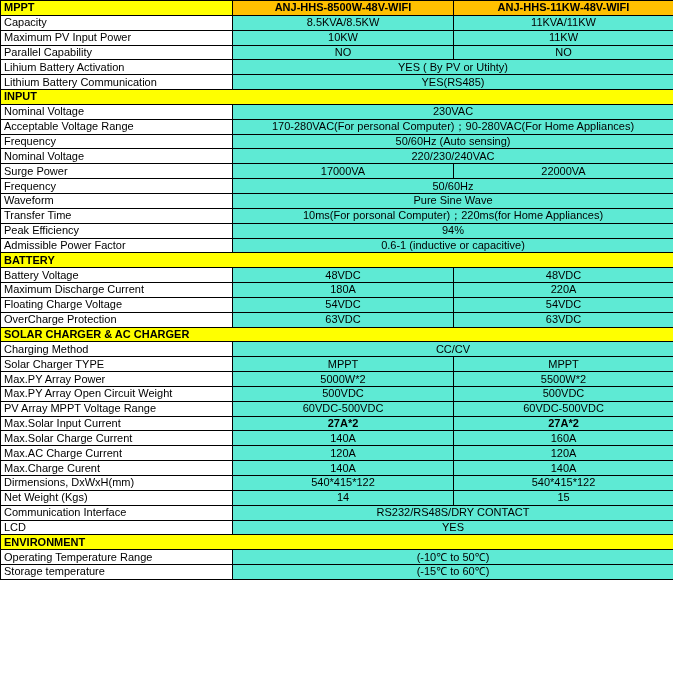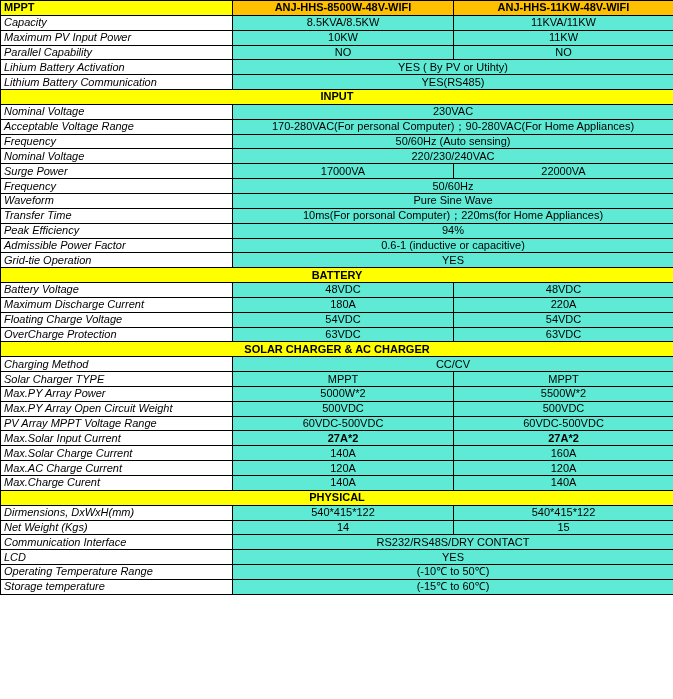--- a/index.html
+++ b/index.html
@@ -23,27 +23,27 @@
     border: 1px solid #000000;
     height: 14.85px;
     font-size: 11px;
     line-height: 13px;
     padding: 0 3px;
     color: #000000;
     overflow: hidden;
     white-space: nowrap;
     vertical-align: middle;
   }
-  td.label { text-align: left; background: #ffffff; font-style: italic; }
+  td.label { text-align: left; background: #ffffff; }
   td.val   { text-align: center; background: #5eead4; }
   td.section {
     background: #FFFF00;
     color: #17375E;
     font-weight: bold;
-    text-align: center;
+    text-align: left;
   }
   td.model-label {
     background: #FFFF00;
     color: #17375E;
     font-weight: bold;
     text-align: left;
   }
   td.model-cell {
     background: #FFC000;
     color: #000000;
@@ -132,24 +132,20 @@
         </tr>
         <tr>
           <td class="label">Peak Efficiency</td>
           <td colspan="2" class="val">94%</td>
         </tr>
         <tr>
           <td class="label">Admissible Power Factor</td>
           <td colspan="2" class="val">0.6-1 (inductive or capacitive)</td>
         </tr>
         <tr>
-          <td class="label">Grid-tie Operation</td>
-          <td colspan="2" class="val">YES</td>
-        </tr>
-        <tr>
           <td colspan="3" class="section">BATTERY</td>
         </tr>
         <tr>
           <td class="label">Battery Voltage</td>
           <td class="val">48VDC</td>
           <td class="val">48VDC</td>
         </tr>
         <tr>
           <td class="label">Maximum Discharge Current</td>
           <td class="val">180A</td>
@@ -206,39 +202,39 @@
           <td class="label">Max.AC Charge Current</td>
           <td class="val">120A</td>
           <td class="val">120A</td>
         </tr>
         <tr>
           <td class="label">Max.Charge Curent</td>
           <td class="val">140A</td>
           <td class="val">140A</td>
         </tr>
         <tr>
-          <td colspan="3" class="section">PHYSICAL</td>
-        </tr>
-        <tr>
           <td class="label">Dirmensions, DxWxH(mm)</td>
           <td class="val">540*415*122</td>
           <td class="val">540*415*122</td>
         </tr>
         <tr>
           <td class="label">Net Weight (Kgs)</td>
           <td class="val">14</td>
           <td class="val">15</td>
         </tr>
         <tr>
           <td class="label">Communication Interface</td>
           <td colspan="2" class="val">RS232/RS48S/DRY CONTACT</td>
         </tr>
         <tr>
           <td class="label">LCD</td>
           <td colspan="2" class="val">YES</td>
+        </tr>
+        <tr>
+          <td colspan="3" class="section">ENVIRONMENT</td>
         </tr>
         <tr>
           <td class="label">Operating Temperature Range</td>
           <td colspan="2" class="val">(-10℃ to 50℃)</td>
         </tr>
         <tr>
           <td class="label">Storage temperature</td>
           <td colspan="2" class="val">(-15℃ to 60℃)</td>
         </tr>
       </tbody>

